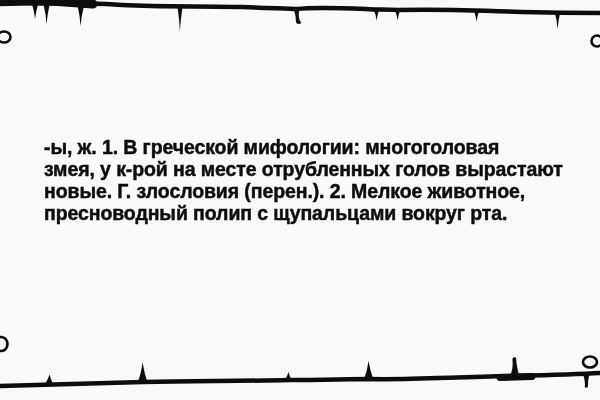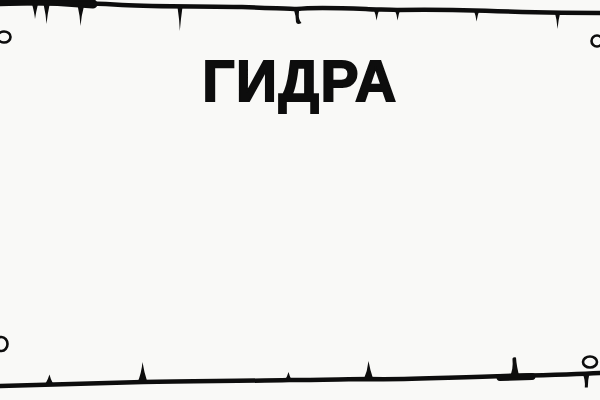--- a/index.html
+++ b/index.html
@@ -81,16 +81,19 @@
     <g fill="#0d0d0d" stroke="none">
       <path d="M45.5,383.5 Q48.5,378 49.5,374.5 Q50.5,379 53,383.5 Z"></path>
       <path d="M137.5,382.5 Q141.5,373 142.5,362 Q144,372 147.5,382.5 Z"></path>
       <path d="M284.5,381 Q287.5,376 288.5,372 Q289.5,376 292,381 Z"></path>
       <path d="M363.5,380 Q367.5,371 368.5,361 Q370,370 373.5,380 Z"></path>
       <path d="M509.5,377.5 Q513.5,369 512.5,360 Q512,356.5 516,357.5 Q516.5,366 519.5,377 Z"></path>
       <path d="M582.5,373.5 Q585.5,380 584.8,387.5 L587.8,387.5 Q588,379 589.5,373.5 Z"></path>
     </g>
   </svg>
 
-  <div class="word-title">ГИДРА</div>
 
+  <div class="definition">-ы, ж. 1. В греческой мифологии: многоголовая
+змея, у к-рой на месте отрубленных голов вырастают
+новые. Г. злословия (перен.). 2. Мелкое животное,
+пресноводный полип с щупальцами вокруг рта.</div>
 
 </div>
 
 </body></html>

